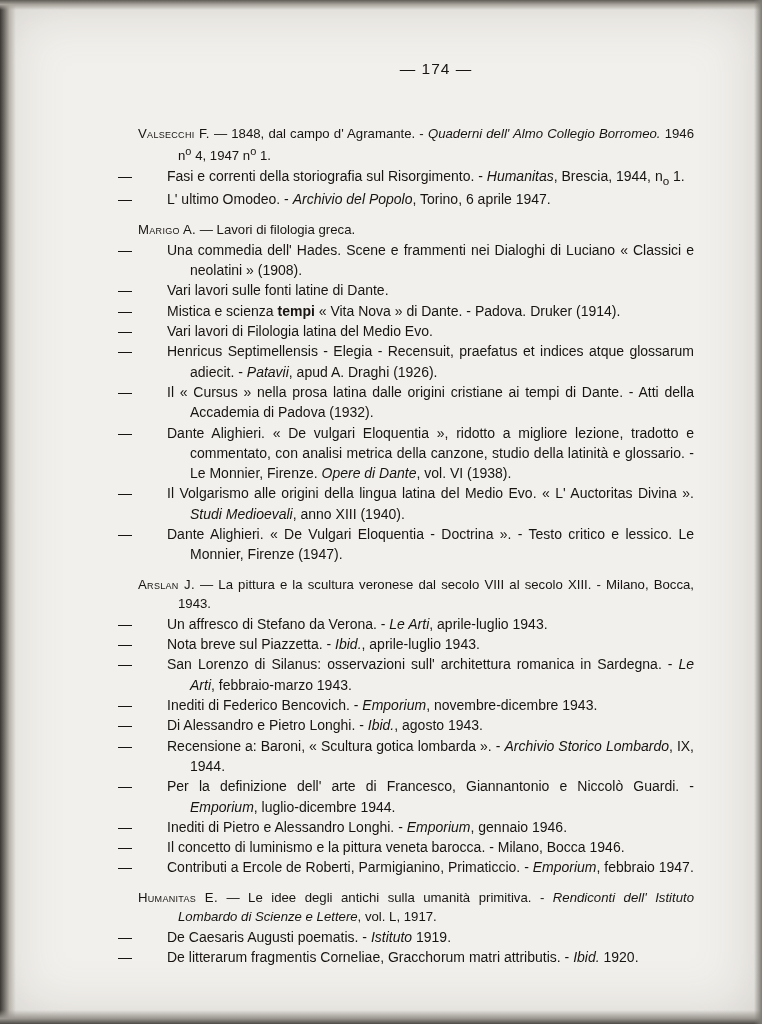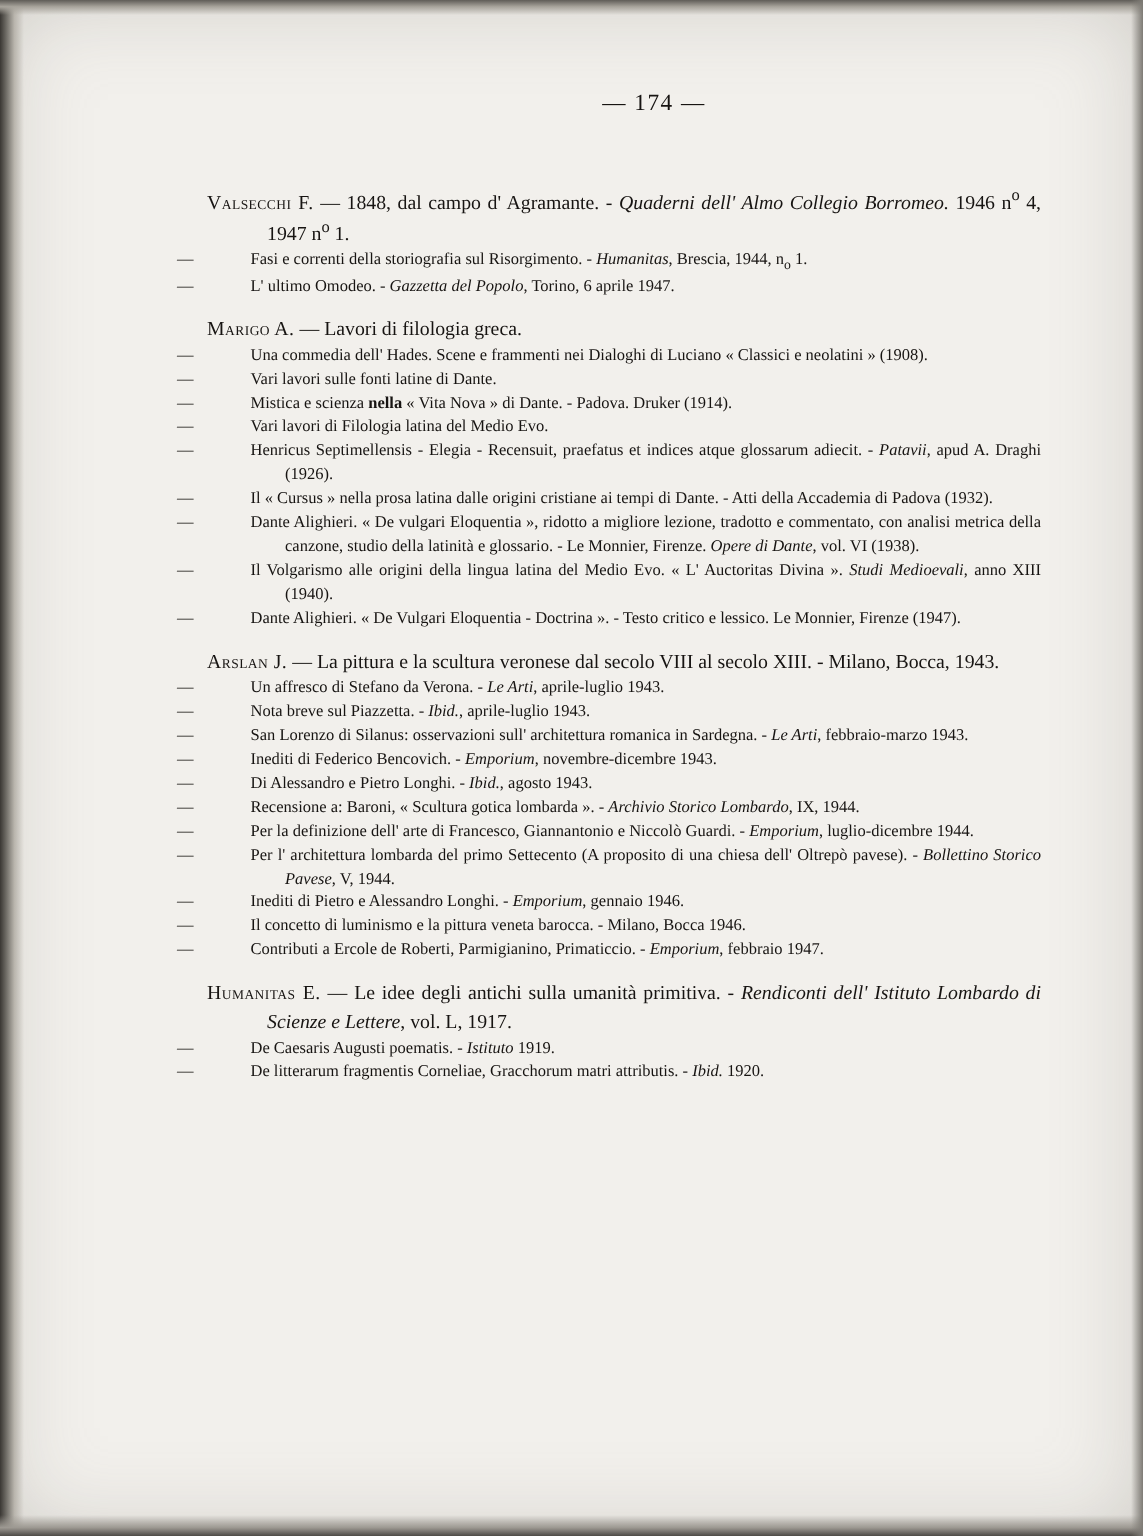--- a/index.html
+++ b/index.html
@@ -6,21 +6,21 @@
     margin: 0;
     padding: 0;
     background: #8c8c8c;
   }
   .page {
     position: relative;
     width: 762px;
     height: 1024px;
     background: #f2f0ec;
     overflow: hidden;
-    font-family: Liberation Serif, serif;
+    font-family: Liberation Sans, sans-serif;
     color: #171412;
   }
   
   .page::before {
     content: "";
     position: absolute;
     inset: 0;
     pointer-events: none;
     box-shadow: inset 0 0 60px rgba(120,115,105,0.30);
     z-index: 5;
@@ -84,21 +84,21 @@
     text-indent: -40px;
     margin: 0 0 1px 0;
     text-align: justify;
     text-justify: inter-word;
   }
   .author {
     font-variant: small-caps;
     letter-spacing: 0.3px;
   }
   .item {
-    font-size: 11px;
+    font-size: 14px;
     line-height: 1.45;
     margin: 0;
     padding-left: 52px;
     text-indent: -36px;
     text-align: justify;
   }
   .item .dash {
     display: inline-block;
     width: 13px;
   }
@@ -112,44 +112,43 @@
   <div class="edge-top"></div>
   <div class="edge-bottom"></div>
   <div class="edge-right"></div>
 
   <div class="content">
     <div class="folio">—  174  —</div>
     <div id="bibliography">
         <div class="entry">
           <p class="head"><span class="author">Valsecchi F.</span><span> — 1848, dal campo d' Agramante. - <i>Quaderni dell' Almo Collegio Borromeo.</i> 1946 n<sup>o</sup> 4, 1947 n<sup>o</sup> 1.</span></p>
           <p class="item"><span class="dash">—</span>Fasi e correnti della storiografia sul Risorgimento. - <i>Humanitas</i>, Brescia, 1944, n<sub>o</sub> 1.</p>
-          <p class="item"><span class="dash">—</span>L' ultimo Omodeo. - <i>Gazzetta del Popolo</i>, Torino, 6 aprile 1947.</p>
+          <p class="item"><span class="dash">—</span>L' ultimo Omodeo. - <i>Archivio del Popolo</i>, Torino, 6 aprile 1947.</p>
         </div>
         <div class="entry">
           <p class="head"><span class="author">Marigo A.</span><span> — Lavori di filologia greca.</span></p>
           <p class="item"><span class="dash">—</span>Una commedia dell' Hades. Scene e frammenti nei Dialoghi di Luciano « Classici e neolatini » (1908).</p>
           <p class="item"><span class="dash">—</span>Vari lavori sulle fonti latine di Dante.</p>
-          <p class="item"><span class="dash">—</span>Mistica e scienza <b>nella</b> « Vita Nova » di Dante. - Padova. Druker (1914).</p>
+          <p class="item"><span class="dash">—</span>Mistica e scienza <b>tempi</b> « Vita Nova » di Dante. - Padova. Druker (1914).</p>
           <p class="item"><span class="dash">—</span>Vari lavori di Filologia latina del Medio Evo.</p>
           <p class="item"><span class="dash">—</span>Henricus Septimellensis - Elegia - Recensuit, praefatus et indices atque glossarum adiecit. - <i>Patavii</i>, apud A. Draghi (1926).</p>
           <p class="item"><span class="dash">—</span>Il « Cursus » nella prosa latina dalle origini cristiane ai tempi di Dante. - Atti della Accademia di Padova (1932).</p>
           <p class="item"><span class="dash">—</span>Dante Alighieri. « De vulgari Eloquentia », ridotto a migliore lezione, tradotto e commentato, con analisi metrica della canzone, studio della latinità e glossario. - Le Monnier, Firenze. <i>Opere di Dante</i>, vol. VI (1938).</p>
           <p class="item"><span class="dash">—</span>Il Volgarismo alle origini della lingua latina del Medio Evo. « L' Auctoritas Divina ». <i>Studi Medioevali</i>, anno XIII (1940).</p>
           <p class="item"><span class="dash">—</span>Dante Alighieri. « De Vulgari Eloquentia - Doctrina ». - Testo critico e lessico. Le Monnier, Firenze (1947).</p>
         </div>
         <div class="entry">
           <p class="head"><span class="author">Arslan J.</span><span> — La pittura e la scultura veronese dal secolo VIII al secolo XIII. - Milano, Bocca, 1943.</span></p>
           <p class="item"><span class="dash">—</span>Un affresco di Stefano da Verona. - <i>Le Arti</i>, aprile-luglio 1943.</p>
           <p class="item"><span class="dash">—</span>Nota breve sul Piazzetta. - <i>Ibid.</i>, aprile-luglio 1943.</p>
           <p class="item"><span class="dash">—</span>San Lorenzo di Silanus: osservazioni sull' architettura romanica in Sardegna. - <i>Le Arti</i>, febbraio-marzo 1943.</p>
           <p class="item"><span class="dash">—</span>Inediti di Federico Bencovich. - <i>Emporium</i>, novembre-dicembre 1943.</p>
           <p class="item"><span class="dash">—</span>Di Alessandro e Pietro Longhi. - <i>Ibid.</i>, agosto 1943.</p>
           <p class="item"><span class="dash">—</span>Recensione a: Baroni, « Scultura gotica lombarda ». - <i>Archivio Storico Lombardo</i>, IX, 1944.</p>
           <p class="item"><span class="dash">—</span>Per la definizione dell' arte di Francesco, Giannantonio e Niccolò Guardi. - <i>Emporium</i>, luglio-dicembre 1944.</p>
-          <p class="item"><span class="dash">—</span>Per l' architettura lombarda del primo Settecento (A proposito di una chiesa dell' Oltrepò pavese). - <i>Bollettino Storico Pavese</i>, V, 1944.</p>
           <p class="item"><span class="dash">—</span>Inediti di Pietro e Alessandro Longhi. - <i>Emporium</i>, gennaio 1946.</p>
           <p class="item"><span class="dash">—</span>Il concetto di luminismo e la pittura veneta barocca. - Milano, Bocca 1946.</p>
           <p class="item"><span class="dash">—</span>Contributi a Ercole de Roberti, Parmigianino, Primaticcio. - <i>Emporium</i>, febbraio 1947.</p>
         </div>
         <div class="entry">
           <p class="head"><span class="author">Humanitas E.</span><span> — Le idee degli antichi sulla umanità primitiva. - <i>Rendiconti dell' Istituto Lombardo di Scienze e Lettere</i>, vol. L, 1917.</span></p>
           <p class="item"><span class="dash">—</span>De Caesaris Augusti poematis. - <i>Istituto</i> 1919.</p>
           <p class="item"><span class="dash">—</span>De litterarum fragmentis Corneliae, Gracchorum matri attributis. - <i>Ibid.</i> 1920.</p>
         </div>
       </div>

